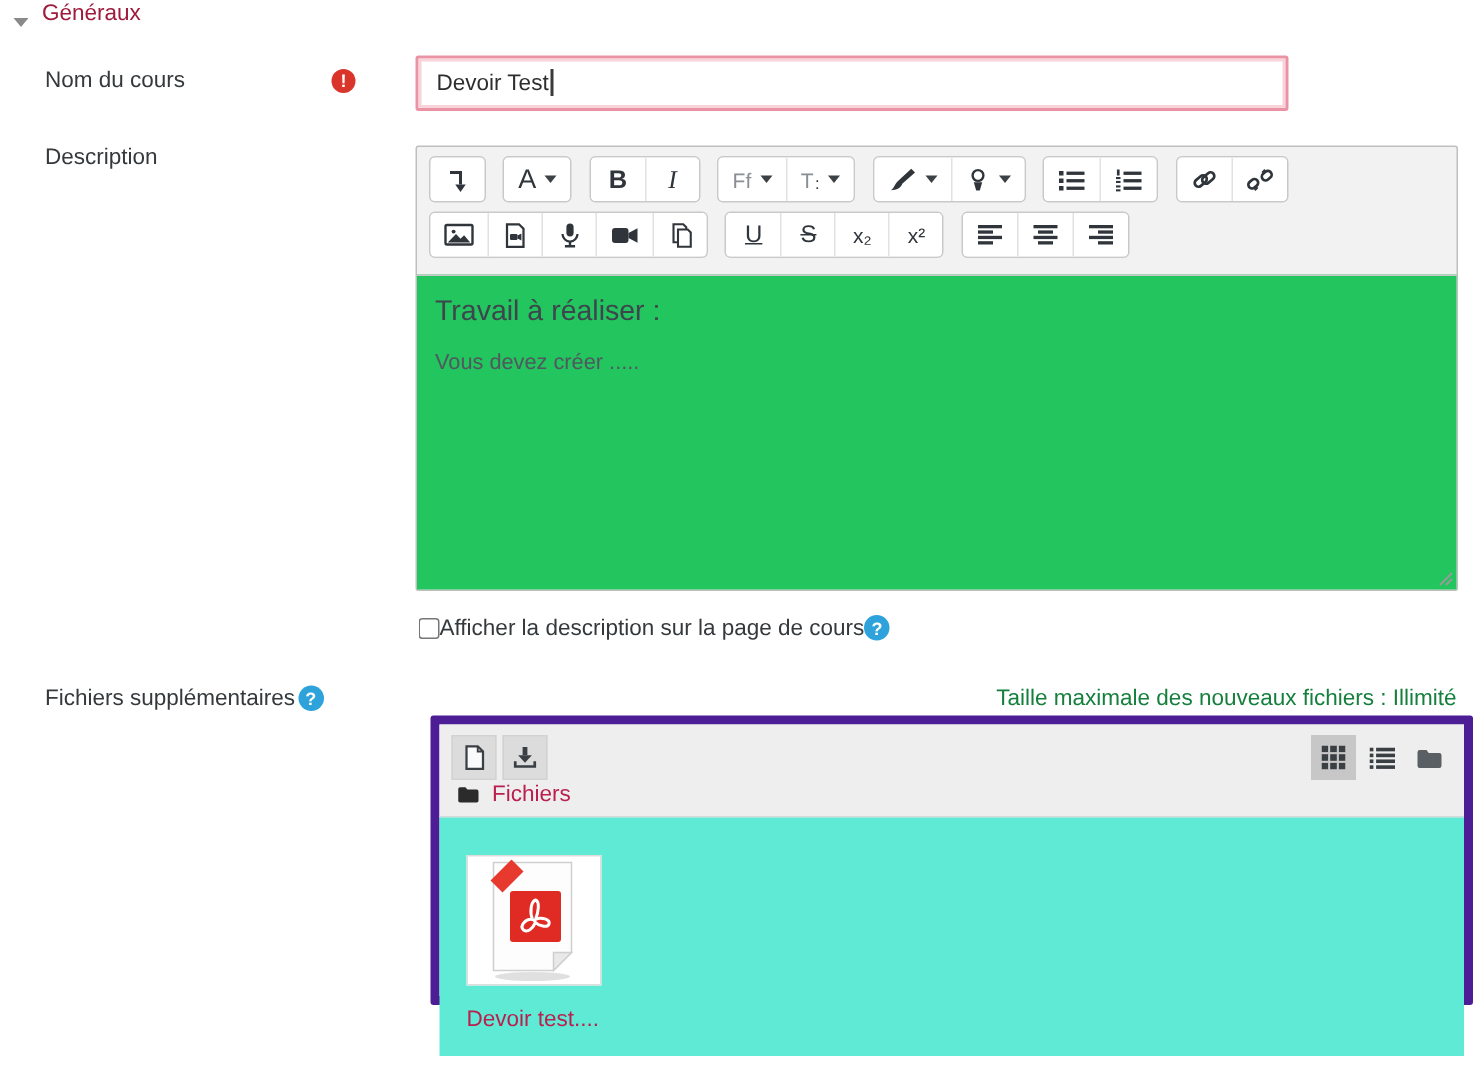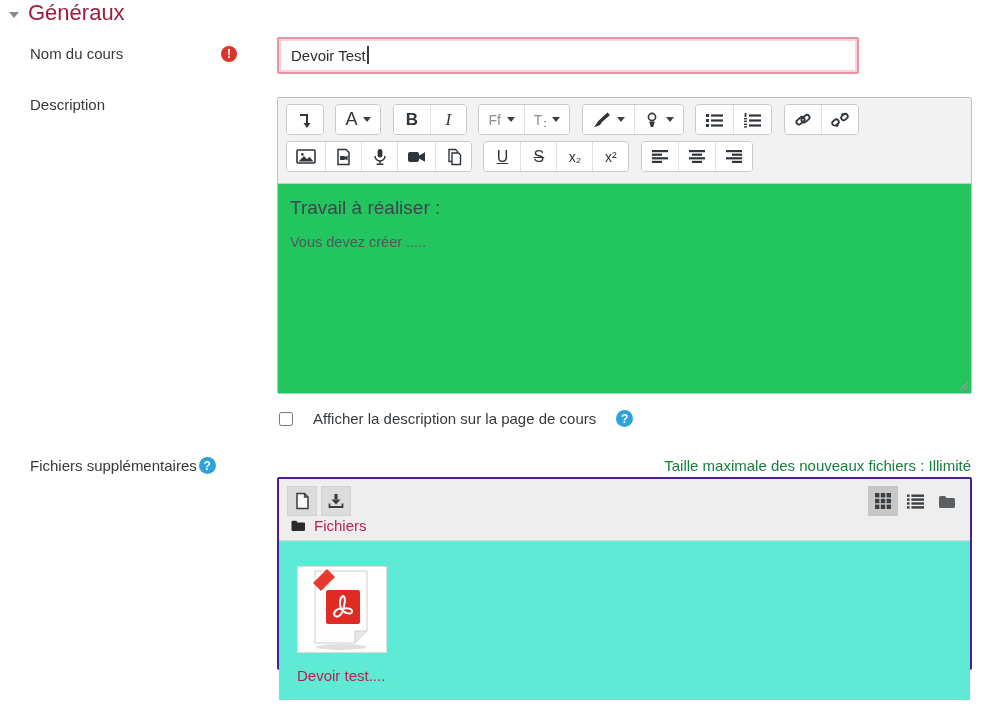--- a/index.html
+++ b/index.html
@@ -5,21 +5,21 @@
   * { margin:0; padding:0; box-sizing:border-box; }
   html,body { background:#fff; }
   .canvas {
     position:relative; width:985px; height:714px; background:#fff;
     font-family:"Liberation Sans", sans-serif; color:#35393c; overflow:hidden;
   }
   
   .sec-arrow { position:absolute; left:9px; top:12px; width:0; height:0;
     border-left:5px solid transparent; border-right:5px solid transparent;
     border-top:6px solid #8a8a8a; }
-  .sec-title { position:absolute; left:28px; top:0; font-size:22px; font-weight:500; color:#9e1b3c; }
+  .sec-title { position:absolute; left:28px; top:0; font-size:15px; font-weight:500; color:#9e1b3c; }
 
   
   .lbl { position:absolute; font-size:15px; color:#35393c; }
   .req-badge { position:absolute; left:221px; top:46px; width:16px; height:16px;
     border-radius:50%; background:#d9352b; color:#fff; font-size:12px; font-weight:bold;
     display:flex; align-items:center; justify-content:center; line-height:1; }
   .name-input { position:absolute; left:277px; top:37px; width:582px; height:37px;
     border:2px solid #ea93a5; box-shadow: inset 0 0 0 2px #f8d3da;
     border-radius:2px; padding:0 12px; font-size:15px; color:#2e2e2e;
     font-family:"Liberation Sans", sans-serif; background:#fff; outline:none; }
@@ -45,33 +45,33 @@
   .caret-down { width:0; height:0; border-left:4px solid transparent;
     border-right:4px solid transparent; border-top:5px solid #3c4146; margin-left:6px; }
   .t-dots { font-size:11px; color:#2f353a; margin-left:1px; position:relative; top:3px; }
   .editor-content { position:absolute; left:0; right:0; top:85px; bottom:0;
     background:#22c55e; border-top:1px solid #c9c9c9; padding:13px 12px; }
   .ec-title { font-size:19px; color:#3e454c; margin-bottom:15px; }
   .ec-body { font-size:14.5px; color:#51585e; }
   .resize-grip { position:absolute; right:2px; bottom:2px; cursor:nwse-resize; }
 
   
-  .cb-row { position:absolute; left:279px; top:410px; display:flex; align-items:center; gap:20px; }
+  .cb-row { position:absolute; left:279px; top:410px; display:flex; align-items:center; gap:0; }
   .cb { width:14px; height:14px; accent-color:#bbb; }
   .cb-label { font-size:15px; color:#35393c; }
   .help-badge { width:17px; height:17px; border-radius:50%; background:#2ea3db; color:#fff;
     font-size:12px; font-weight:bold; display:flex; align-items:center; justify-content:center;
     line-height:1; cursor:pointer; flex:0 0 auto; }
 
   
   .files-lbl-row { position:absolute; left:30px; top:457px; display:flex; align-items:center; gap:2px; }
   .maxsize { position:absolute; right:14px; top:457px; font-size:15px; color:#15803d; }
 
-  .fm { position:absolute; left:277px; top:477px; width:695px; height:193px;
-    background:#fff; border:2px solid #4c1d95; border-radius:2px; }
+  .fm { position:absolute; left:287px; top:477px; width:695px; height:193px;
+    background:#fff; border:6px solid #4c1d95; border-radius:2px; }
   .fm-toolbar { position:relative; height:62px; background:#eeeeee; border-bottom:1px solid #d7d7d7; }
   .fm-btn { position:absolute; width:30px; height:30px; background:#dcdcdc; border:1px solid #d2d2d2;
     display:flex; align-items:center; justify-content:center; cursor:pointer; }
   .fm-btn.right { background:transparent; border:none; }
   .fm-btn.active { background:#c7c7c7; }
   .fm-crumbs { position:absolute; left:12px; top:38px; display:flex; align-items:center; gap:8px; }
   .crumb-link { font-size:15px; color:#ba1f4f; text-decoration:none; cursor:pointer; }
   .fm-content { position:relative; height:159px; background:#5eead4; }
   .file-tile { position:absolute; left:18px; top:25px; width:90px; height:87px;
     border:1px solid #ddd; background:#fff; display:flex; align-items:center; justify-content:center;

